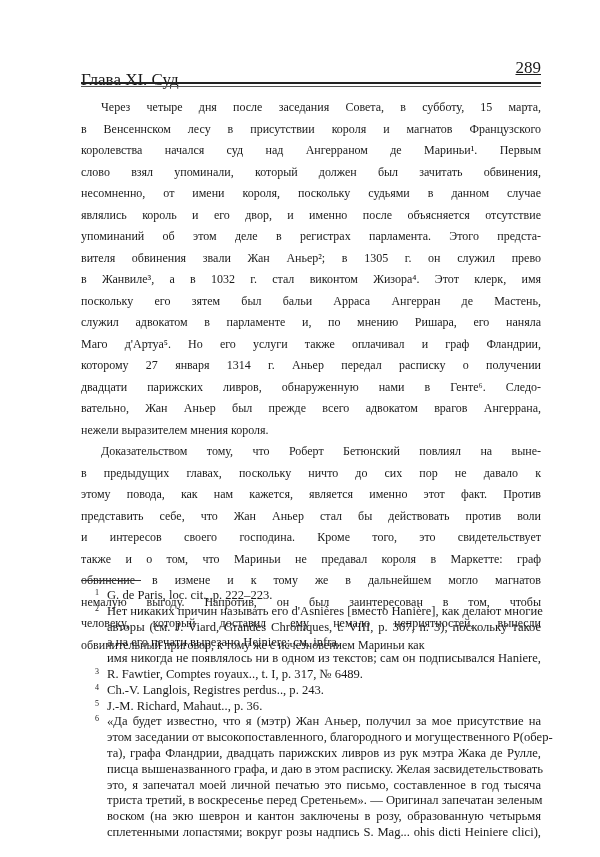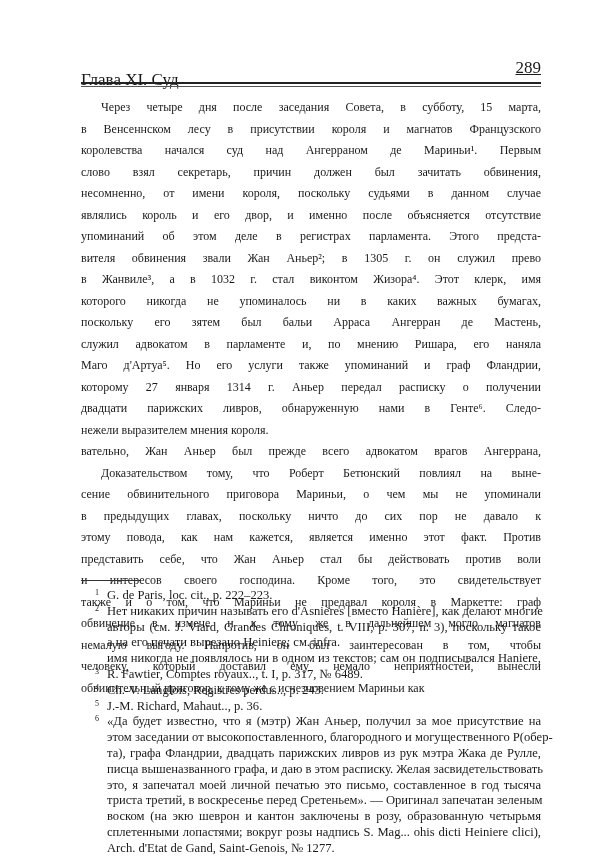--- a/index.html
+++ b/index.html
@@ -28,38 +28,36 @@
     <span class="page-number">289</span>
   </div>
   <div class="head-rule"></div>
   <div class="head-rule2"></div>
 
   <div class="body-text">
     <div id="para1">
         <span class="line" style="padding-left: 20px;">Через четыре дня после заседания Совета, в субботу, 15 марта,</span>
         <span class="line">в Венсеннском лесу в присутствии короля и магнатов Французского</span>
         <span class="line">королевства начался суд над Ангерраном де Мариньи¹. Первым</span>
-        <span class="line">слово взял секретарь, причин должен был зачитать обвинения,</span>
+        <span class="line">слово взял упоминали, который должен был зачитать обвинения,</span>
         <span class="line">несомненно, от имени короля, поскольку судьями в данном случае</span>
         <span class="line">являлись король и его двор, и именно после объясняется отсутствие</span>
         <span class="line">упоминаний об этом деле в регистрах парламента. Этого предста-</span>
         <span class="line">вителя обвинения звали Жан Аньер²; в 1305 г. он служил прево</span>
         <span class="line">в Жанвиле³, а в 1032 г. стал виконтом Жизора⁴. Этот клерк, имя</span>
-        <span class="line">которого никогда не упоминалось ни в каких важных бумагах,</span>
         <span class="line">поскольку его зятем был бальи Арраса Ангерран де Мастень,</span>
         <span class="line">служил адвокатом в парламенте и, по мнению Ришара, его наняла</span>
-        <span class="line">Маго д'Артуа⁵. Но его услуги также упоминаний и граф Фландрии,</span>
+        <span class="line">Маго д'Артуа⁵. Но его услуги также оплачивал и граф Фландрии,</span>
         <span class="line">которому 27 января 1314 г. Аньер передал расписку о получении</span>
         <span class="line">двадцати парижских ливров, обнаруженную нами в Генте⁶. Следо-</span>
+        <span class="line">вательно, Жан Аньер был прежде всего адвокатом врагов Ангеррана,</span>
         <span class="line lastline">нежели выразителем мнения короля.</span>
-        <span class="line">вательно, Жан Аньер был прежде всего адвокатом врагов Ангеррана,</span>
       </div>
     <div id="para2">
         <span class="line" style="padding-left: 20px;">Доказательством тому, что Роберт Бетюнский повлиял на выне-</span>
-        <span class="line">сение обвинительного приговора Мариньи, о чем мы не упоминали</span>
         <span class="line">в предыдущих главах, поскольку ничто до сих пор не давало к</span>
         <span class="line">этому повода, как нам кажется, является именно этот факт. Против</span>
         <span class="line">представить себе, что Жан Аньер стал бы действовать против воли</span>
         <span class="line">и интересов своего господина. Кроме того, это свидетельствует</span>
         <span class="line">также и о том, что Мариньи не предавал короля в Маркетте: граф</span>
         <span class="line">обвинение в измене и к тому же в дальнейшем могло магнатов</span>
         <span class="line">немалую выгоду. Напротив, он был заинтересован в том, чтобы</span>
         <span class="line">человеку, который доставил ему немало неприятностей, вынесли</span>
         <span class="line lastline">обвинительный приговор, к тому же с исчезновением Мариньи как</span>
       </div>
@@ -93,16 +91,15 @@
       <div class="fn">
         <span class="fn-num">6</span>
         <span class="line">«Да будет известно, что я (мэтр) Жан Аньер, получил за мое присутствие на</span>
         <span class="line">этом заседании от высокопоставленного, благородного и могущественного Р(обер-</span>
         <span class="line">та), графа Фландрии, двадцать парижских ливров из рук мэтра Жака де Рулле,</span>
         <span class="line">писца вышеназванного графа, и даю в этом расписку. Желая засвидетельствовать</span>
         <span class="line">это, я запечатал моей личной печатью это письмо, составленное в год тысяча</span>
         <span class="line">триста третий, в воскресенье перед Сретеньем». — Оригинал запечатан зеленым</span>
         <span class="line">воском (на экю шеврон и кантон заключены в розу, образованную четырьмя</span>
         <span class="line">сплетенными лопастями; вокруг розы надпись S. Mag... ohis dicti Heiniere clici),</span>
-        <span class="line lastline">Arch. d'Etat de Gand, Saint-Genois, № 1277.</span>
       </div>
     </div>
 </div>
 
 </body></html>

